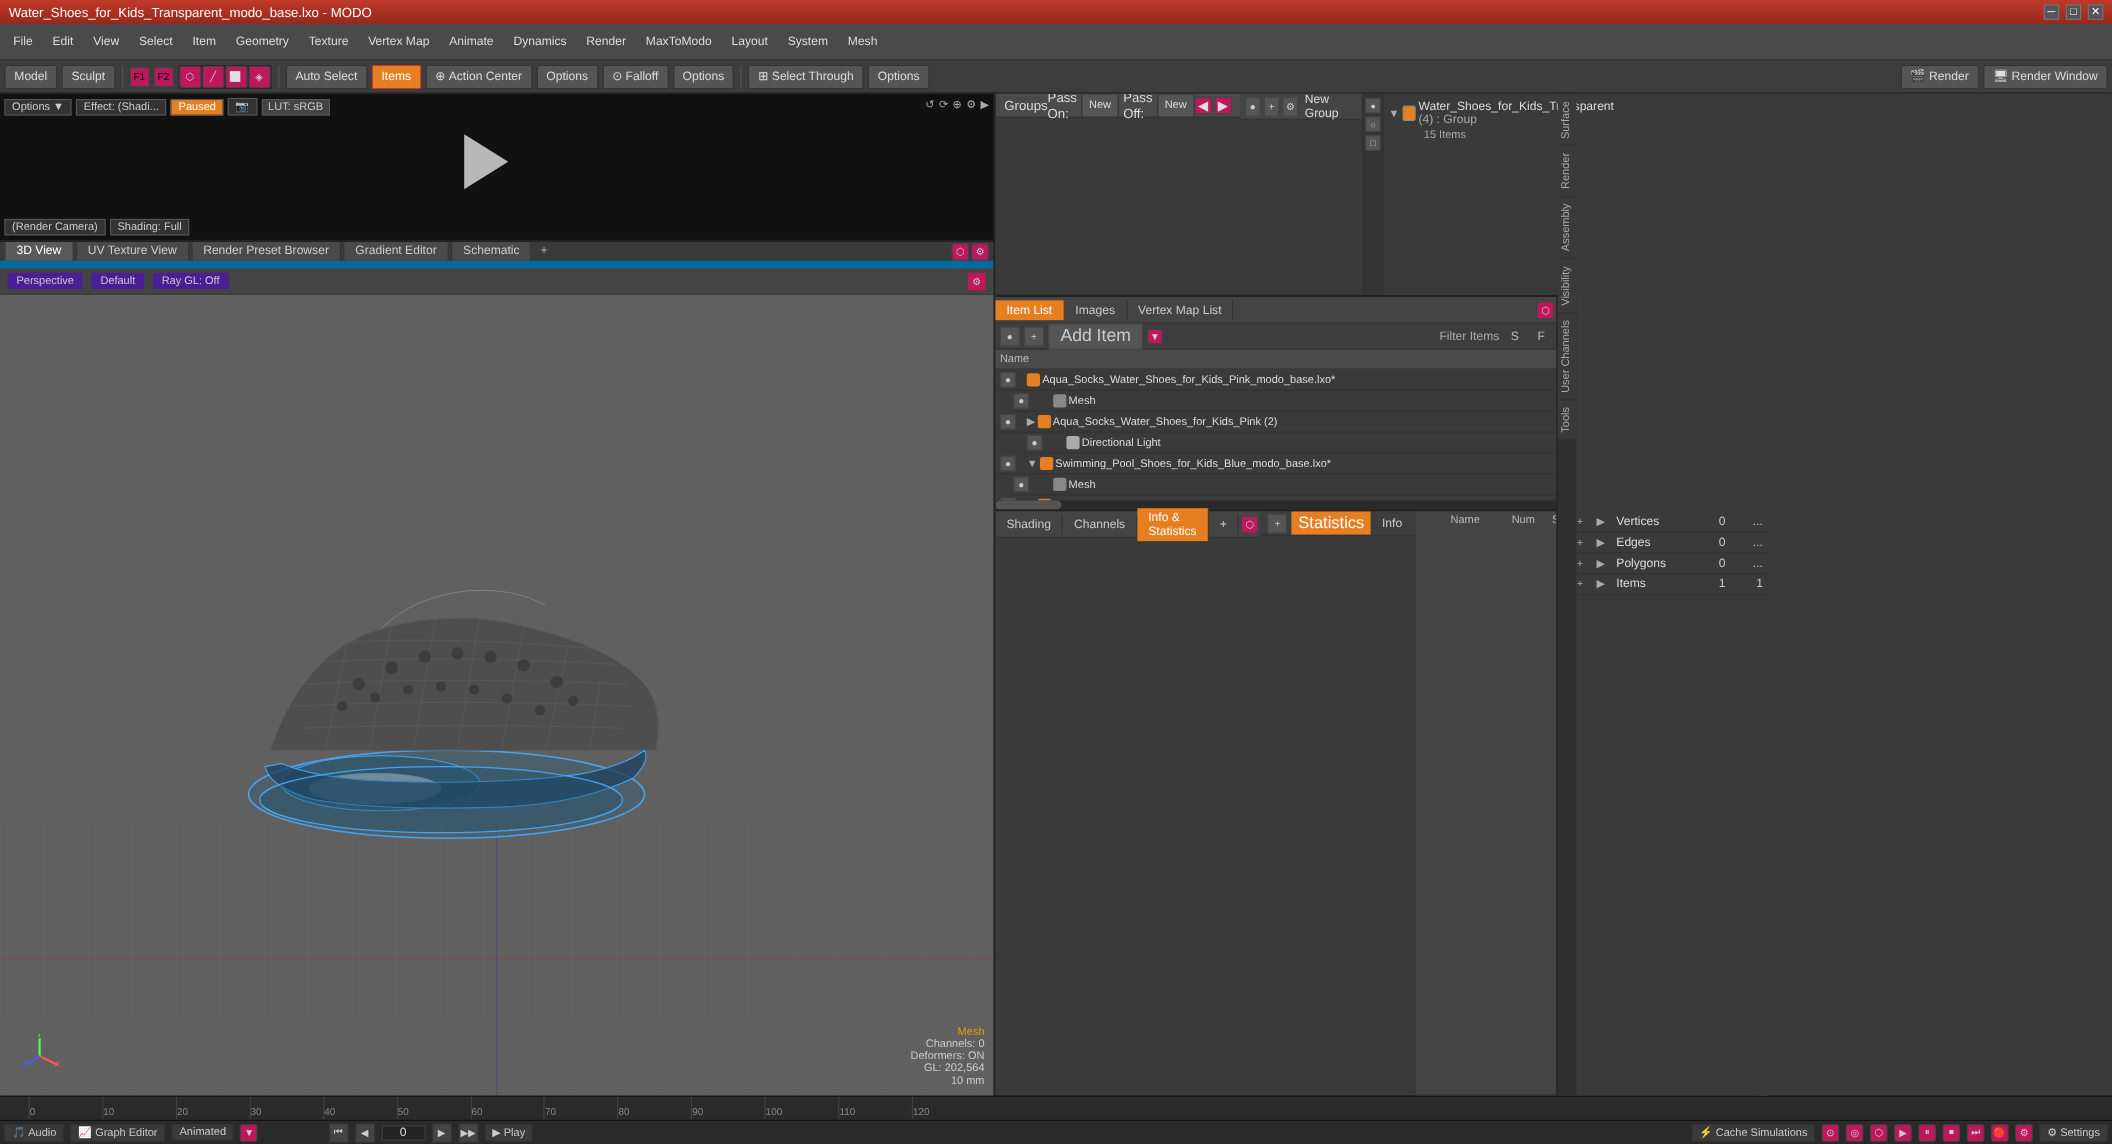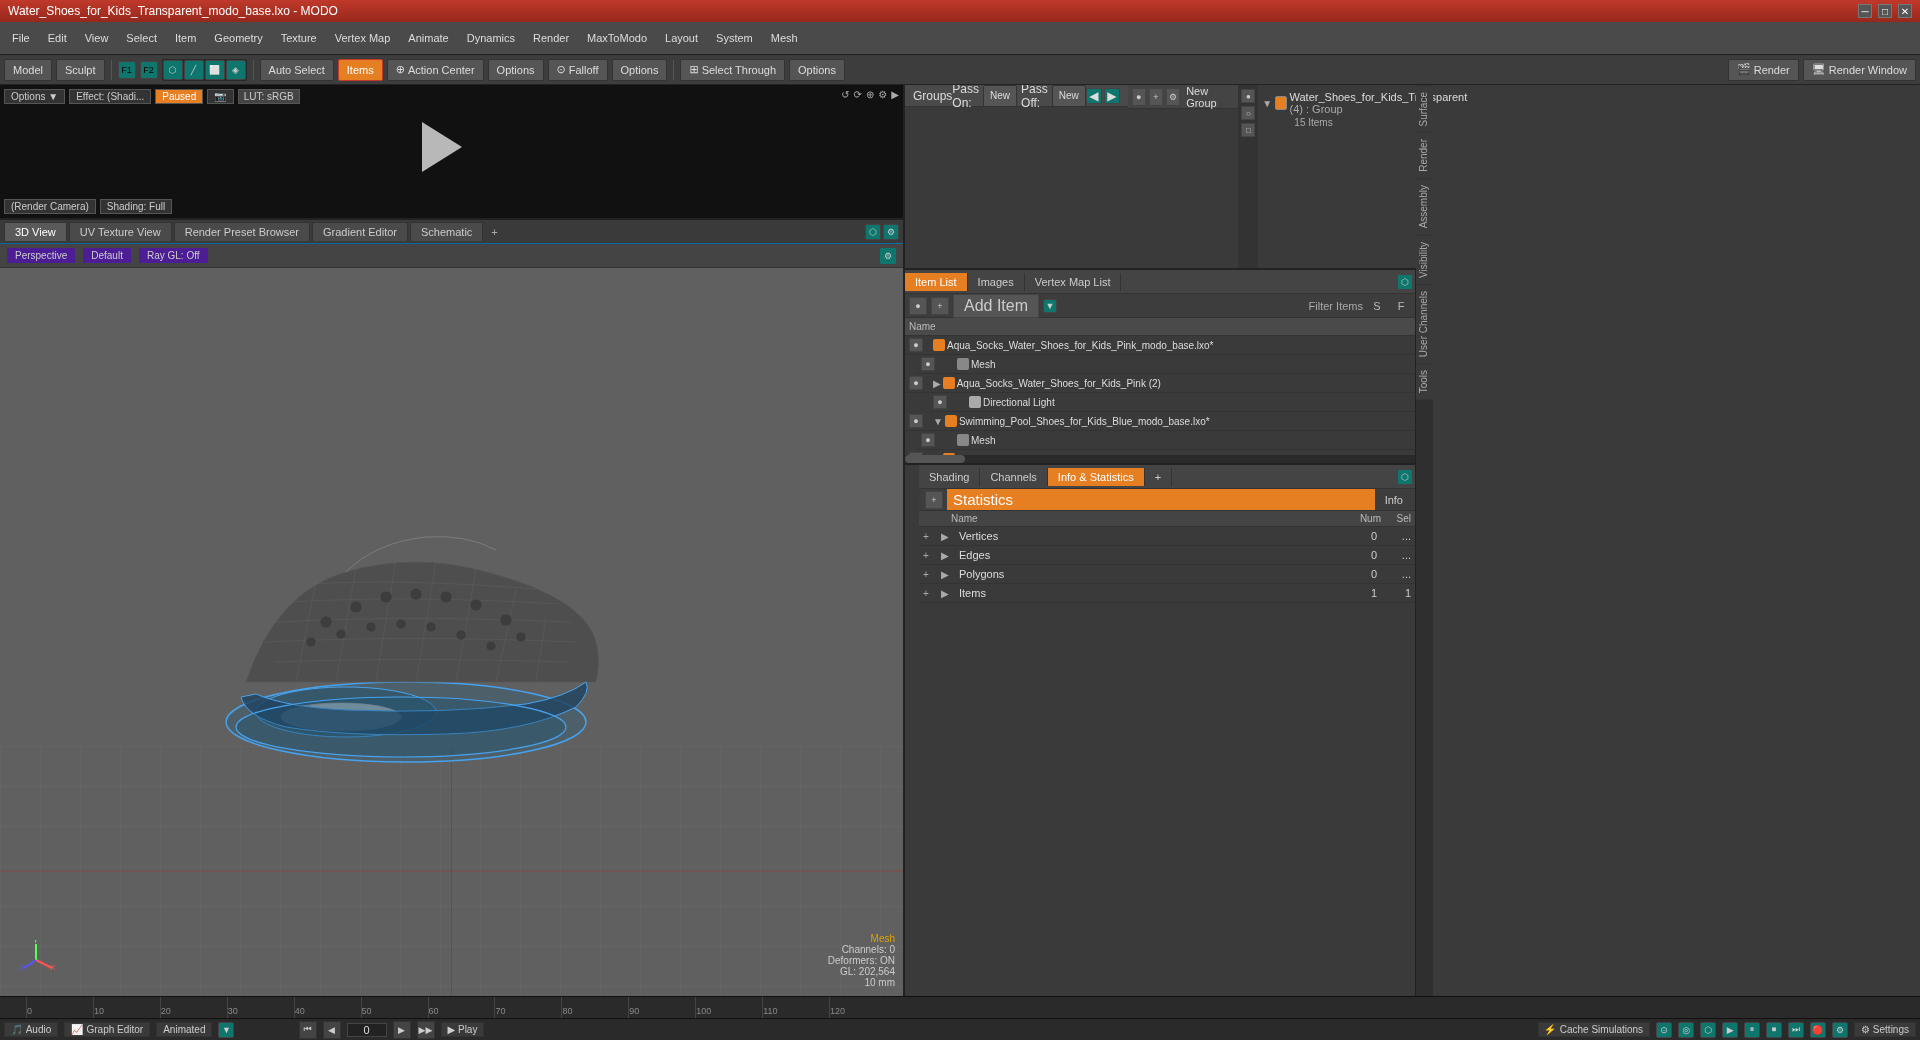--- a/index.html
+++ b/index.html
@@ -69,21 +69,21 @@
       font-size: 11px;
       cursor: pointer;
       display: flex;
       align-items: center;
       gap: 3px;
       border-radius: 2px;
     }
     .toolbar-btn.active { background: #e67e22; color: white; border-color: #c0392b; }
     .toolbar-btn-icon {
       width: 18px; height: 18px;
-      background: #0f766e;
+      background: #be185d;
       border: 1px solid #444;
       border-radius: 2px;
       display: inline-flex; align-items: center; justify-content: center;
       cursor: pointer; font-size: 9px;
     }
     .toolbar-separator { width: 1px; height: 20px; background: #555; margin: 0 2px; }
 
     
     #left-area {
       width: 905px;
@@ -128,22 +128,22 @@
     }
     #preview-top-right span {
       color: #aaa; font-size: 10px; cursor: pointer;
     }
 
     
     #viewport-tabs {
       height: 24px;
       background: #3a3a3a;
       display: flex;
-      align-items: center;
-      border-bottom: 1px solid #0369a1;
+      align-items: flex-end;
+      border-bottom: 7px solid #0369a1;
       padding: 0 4px;
     }
     .vp-tab {
       padding: 3px 10px;
       font-size: 11px;
       background: #4a4a4a;
       border: 1px solid #333;
       border-bottom: none;
       cursor: pointer;
       color: #ccc;
@@ -346,22 +346,21 @@
     }
     .item-eye { width: 14px; height: 14px; background: #555; border: 1px solid #444; font-size: 9px; display:flex;align-items:center;justify-content:center; cursor:pointer; }
     .item-indent { margin-left: 12px; }
     .item-indent2 { margin-left: 24px; }
     .item-name { flex: 1; color: #ddd; font-size: 10px; }
 
     
     #stats-section {
       flex: 1;
       display: flex;
-      flex-direction: column;
-      padding-left: 14px;
+      flex-direction: row;
     }
     #stats-tabs {
       height: 24px;
       background: #444;
       display: flex;
       align-items: center;
       border-bottom: 1px solid #333;
     }
     .stats-tab {
       padding: 3px 10px;

